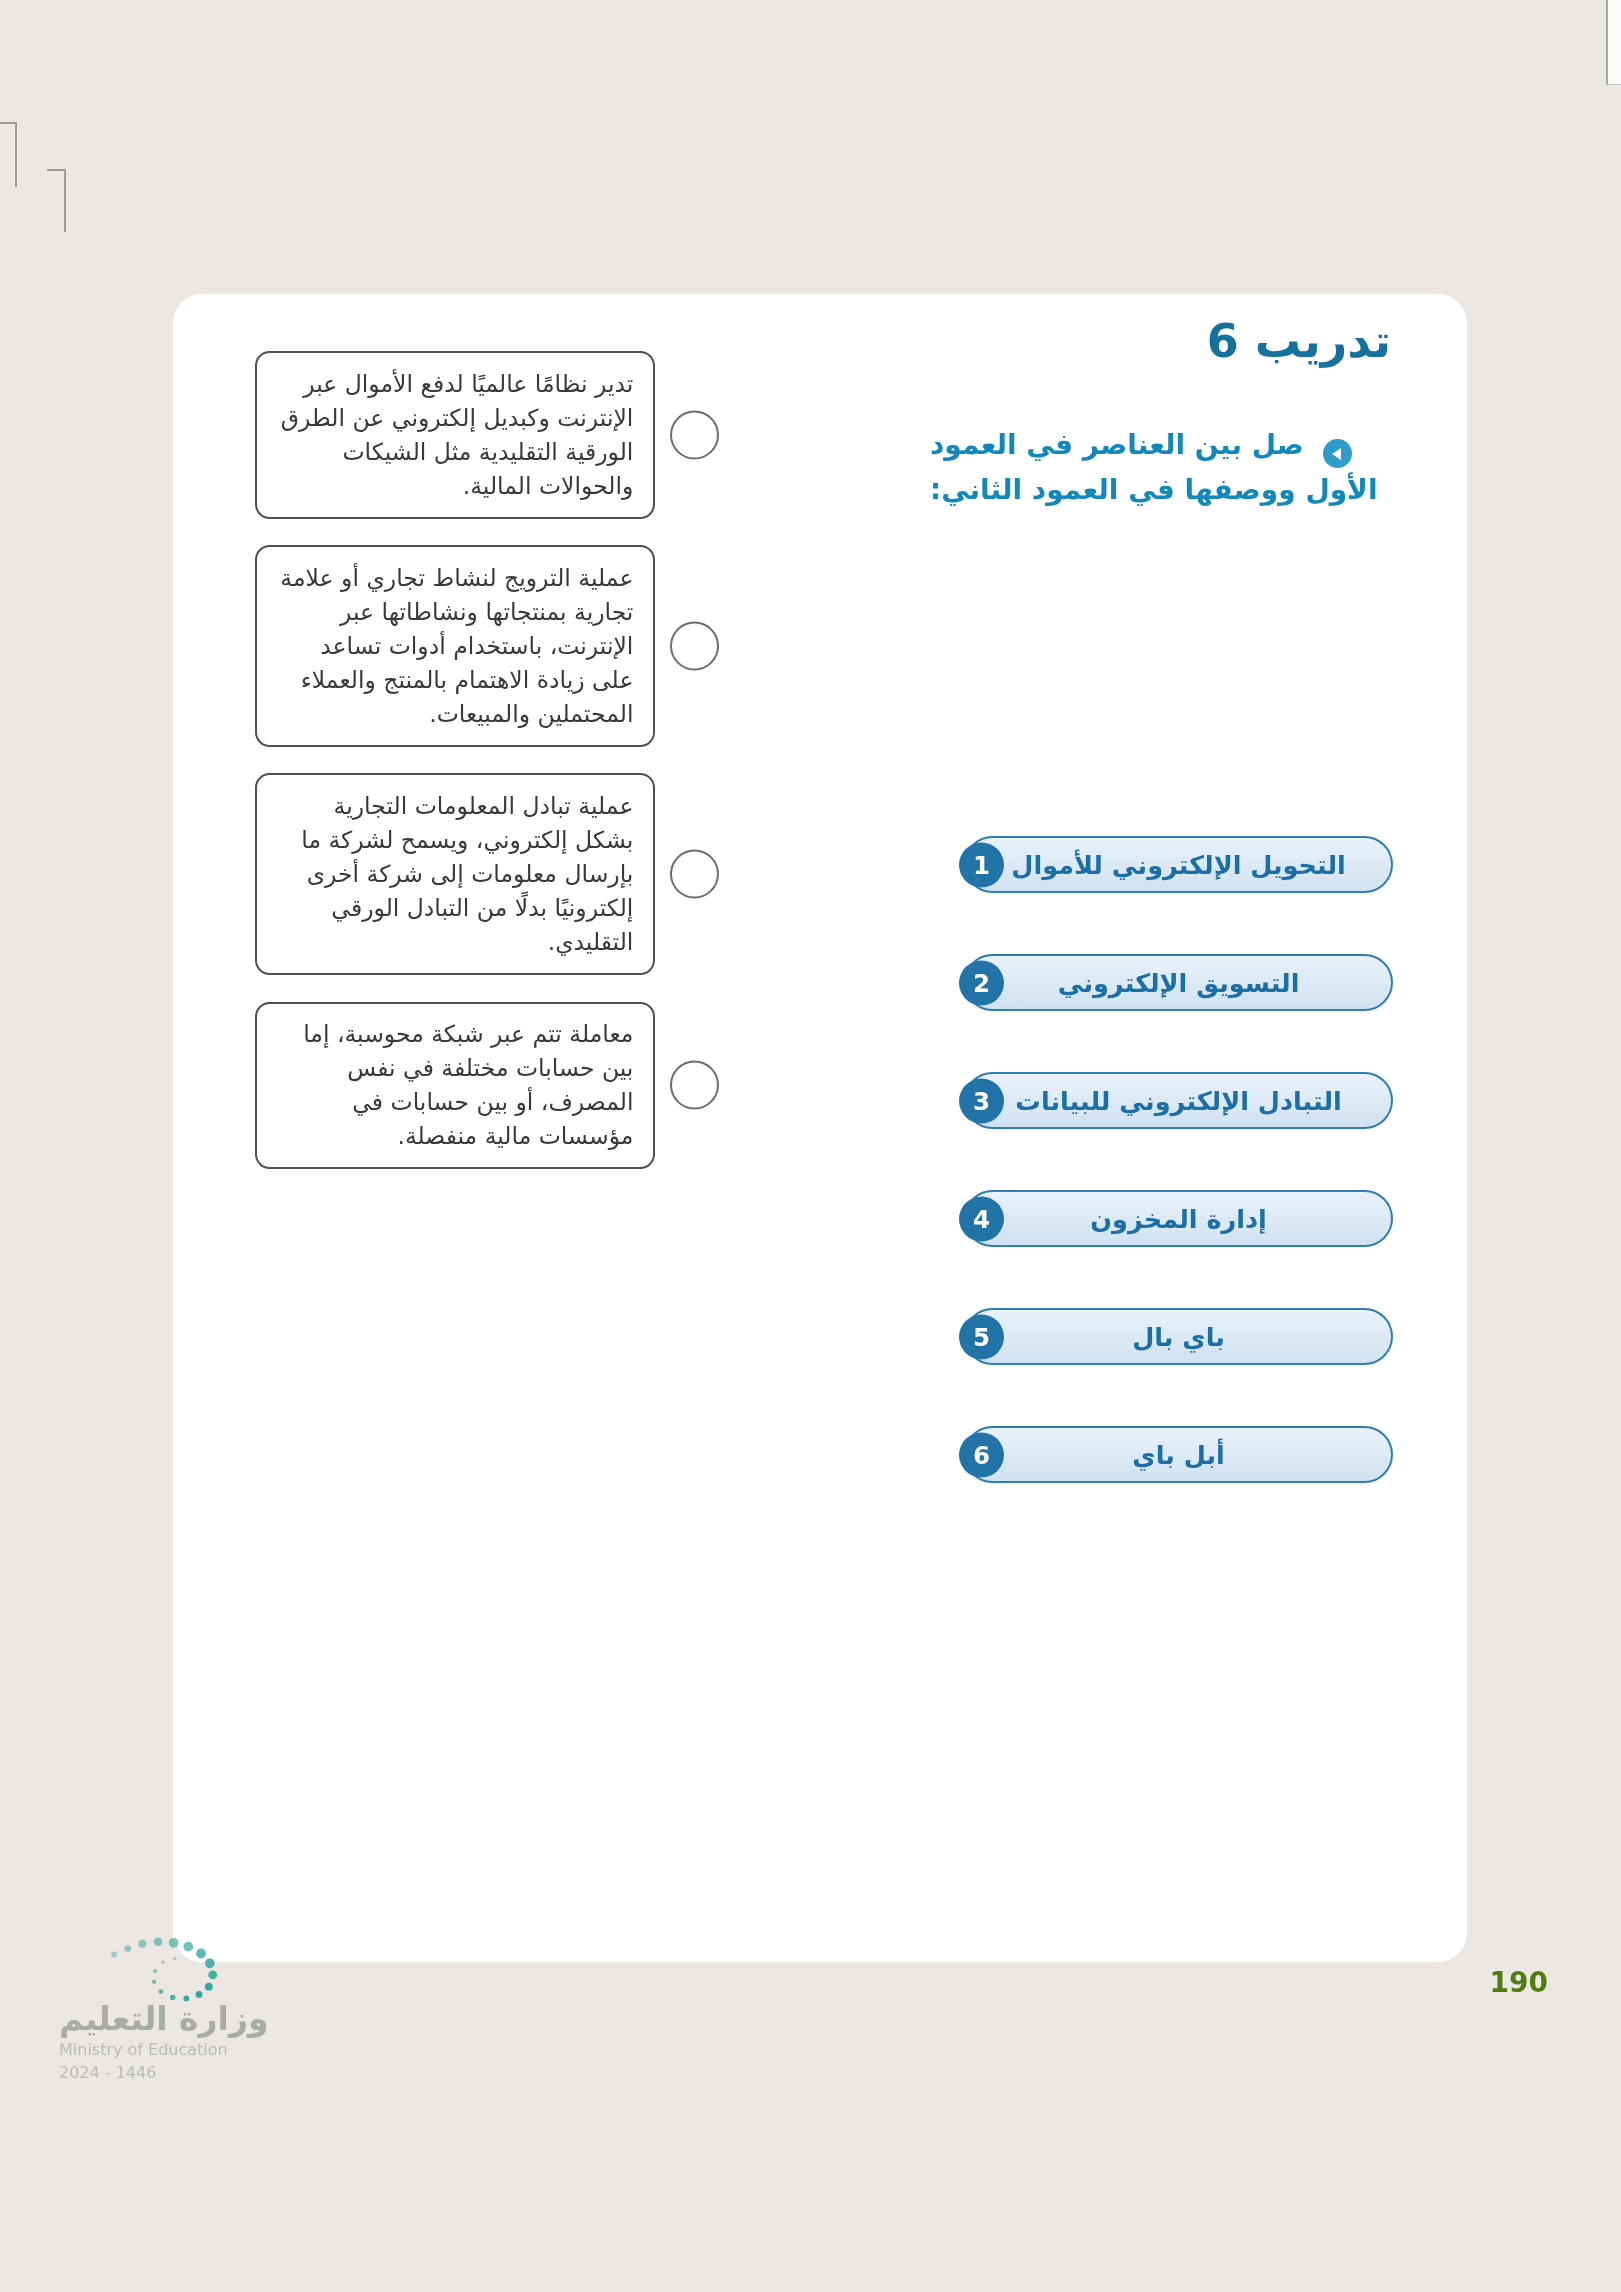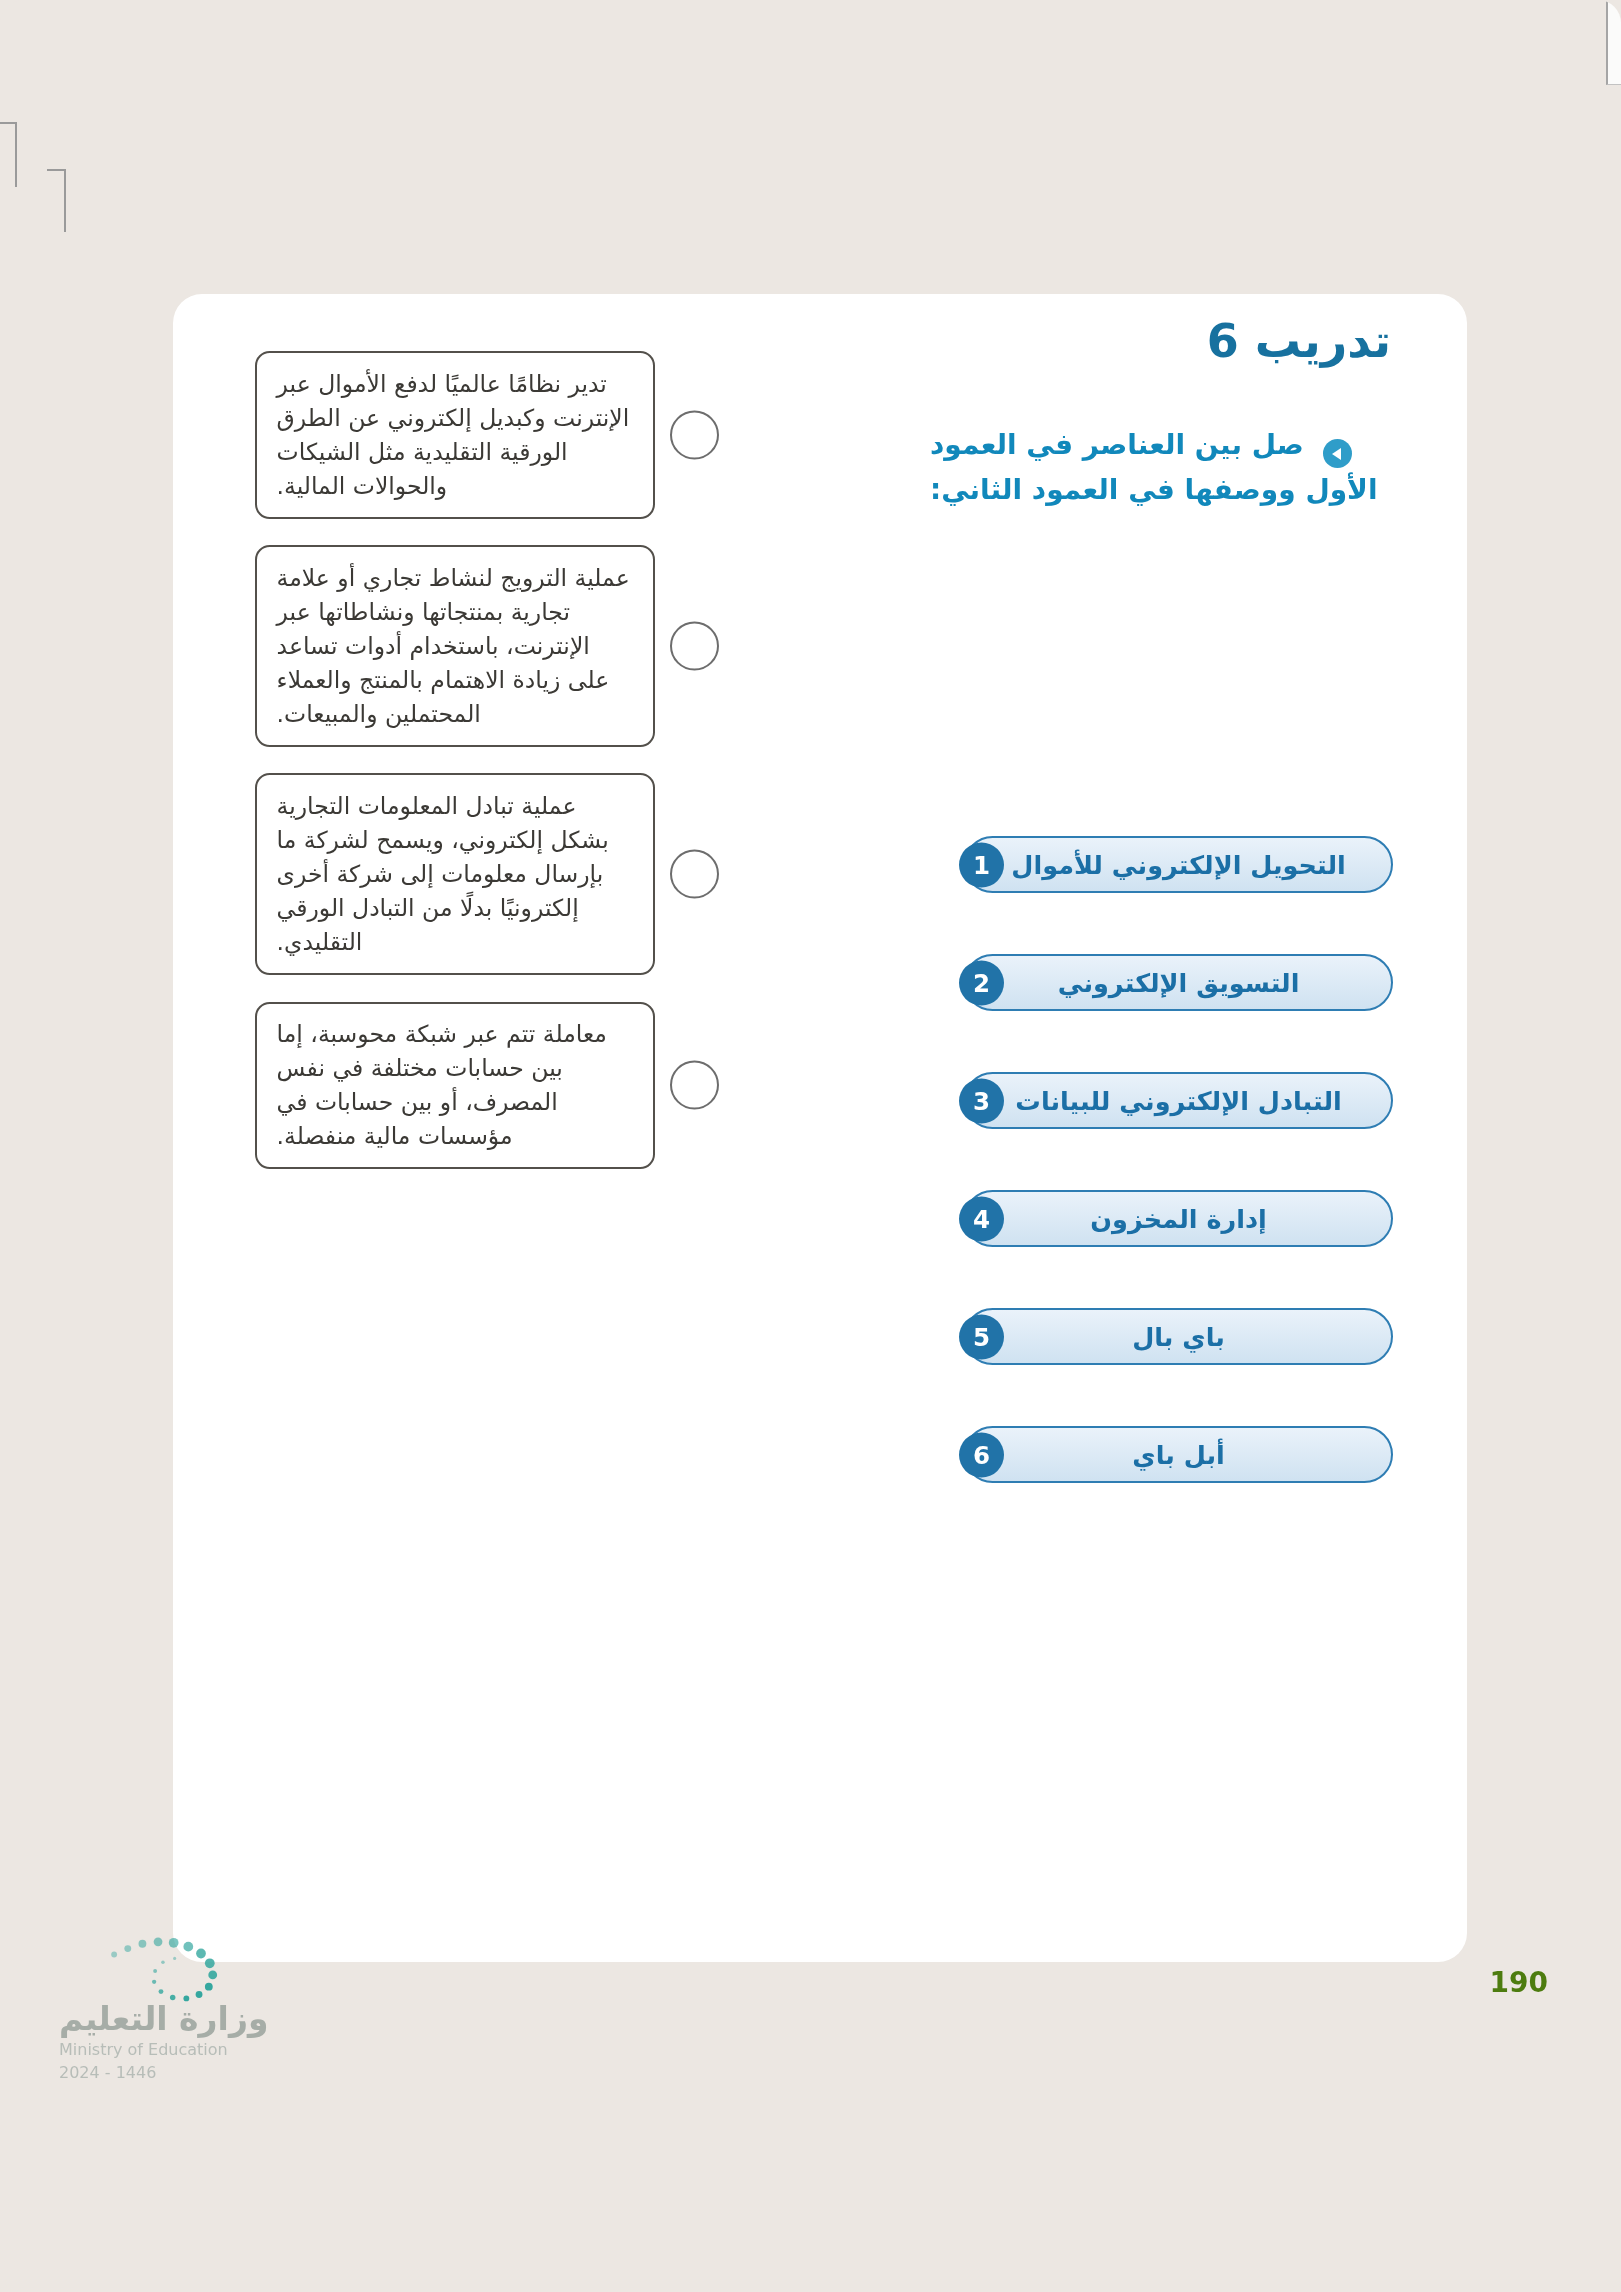--- a/index.html
+++ b/index.html
@@ -1,21 +1,20 @@
 <!DOCTYPE html>
 <html lang="ar"><head>
 <meta charset="utf-8">
 <style>
   html,body { margin:0; padding:0; }
   body { background:#ece7e2; }
   .page {
     position:relative; width:1621px; height:2293px;
     background:#ece7e2; overflow:hidden;
     font-family:"DejaVu Sans", sans-serif;
-    border-radius:23px;
   }
 
   
   .mark { position:absolute; background:#9a9a9a; }
   .mark-m1h { left:0;  top:122px; width:15.7px; height:2px; }
   .mark-m1v { left:14.7px; top:122px; width:2px; height:65px; }
   .mark-m2h { left:47px; top:169px; width:17.6px; height:2px; }
   .mark-m2v { left:64px; top:169px; width:2px; height:63px; }
   .mark-tr  { position:absolute; right:0; top:0; width:12.7px; height:84px;
               background:#fbfbfa; border-left:2px solid #a5a5a5; border-bottom:1px solid #c2c2c2; }
@@ -68,21 +67,21 @@
   
   .desc-col {
     position:absolute; top:57px; left:82px; width:400px;
     display:flex; flex-direction:column; gap:26.5px; direction:rtl;
   }
   .desc-row { position:relative; }
   .desc-box {
     box-sizing:border-box; background:#ffffff;
     border:2px solid #53504b; border-radius:14.7px;
     padding:13.7px 19.6px; font-size:23.5px; line-height:1.45;
-    color:#3b3935; text-align:left;
+    color:#3b3935; text-align:right;
   }
   .match-circle {
     position:absolute; right:-64px; top:50%; transform:translateY(-50%);
     width:49px; height:49px; box-sizing:border-box;
     border:2.9px solid #6d6d6d; border-radius:50%; background:#ffffff;
     cursor:pointer;
   }
 
   
   .logo { position:absolute; left:59px; top:1933px; width:235px; }

